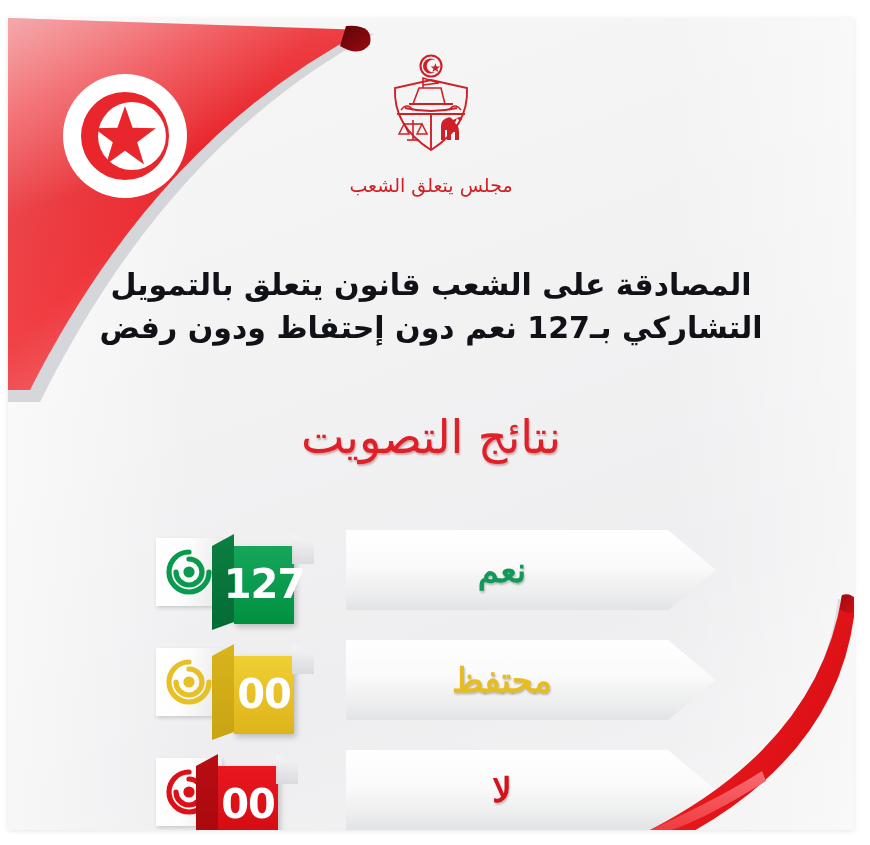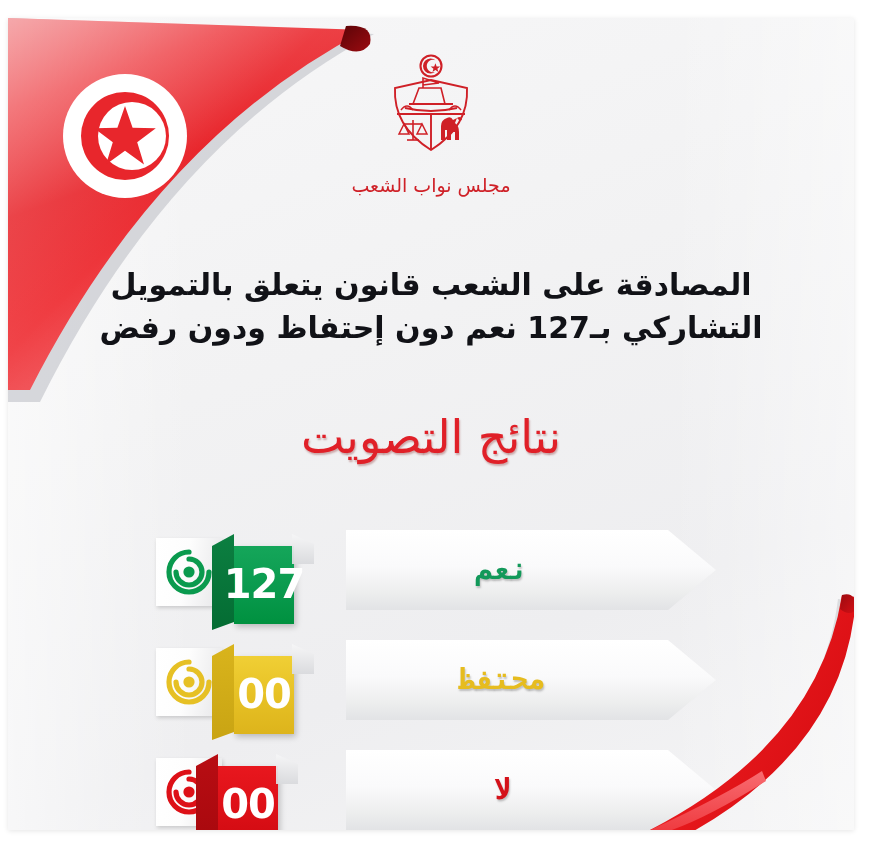--- a/index.html
+++ b/index.html
@@ -116,23 +116,23 @@
 
   
   .bar{
     position:absolute;left:190px;top:6px;width:370px;height:80px;
     background:linear-gradient(180deg,#ffffff 0%,#fafafb 45%,#eceded 80%,#e2e3e5 100%);
     clip-path:polygon(0 0,322px 0,370px 40px,322px 80px,0 80px);
     filter:drop-shadow(2px 3px 4px rgba(0,0,0,.22));
     display:flex;align-items:center;justify-content:center;
   }
   .bar-label{
-    direction:rtl;font-weight:bold;font-size:29px;
+    direction:rtl;font-weight:bold;font-size:34px;
     margin-right:58px;
-    font-family:Liberation Mono, monospace;
+    font-family:Liberation Serif, serif;
     text-shadow:1px 2px 2px rgba(90,90,90,.35);
   }
   .r0 .bar-label{color:#12995a;}
   .r1 .bar-label{color:#e6bc1f;}
   .r2 .bar-label{color:#d4121a;}
 </style>
 </head>
 <body>
 
 <div id="card">
@@ -203,21 +203,21 @@
         <path d="M28 88 L40 88" stroke-width="1.6"></path>
       </g>
 
       <g fill="#cf2027">
         <path d="M62 88 L62 74 Q62 68 68 66 Q72 64 74 68 L78 66 L76 71
                  Q80 74 80 80 L80 88 L76 88 L76 80 L72 80 L72 88 L68 88
                  L68 78 L66 78 L66 88 Z"></path>
         <path d="M78 66 q4 -3 5 2 q-3 1 -5 -2Z"></path>
       </g>
     </svg>
-    <div id="emblem-caption">مجلس نواب الشعب</div>
+    <div id="emblem-caption">مجلس يتعلق الشعب</div>
   </div>
 
   <div id="headline">المصادقة على الشعب قانون يتعلق بالتمويل التشاركي بـ127 نعم دون إحتفاظ ودون رفض</div>
 
   <div id="subtitle">نتائج التصويت</div>
 
   <div id="results">
 
     <div class="row r0">
       <div class="icon-plate">

